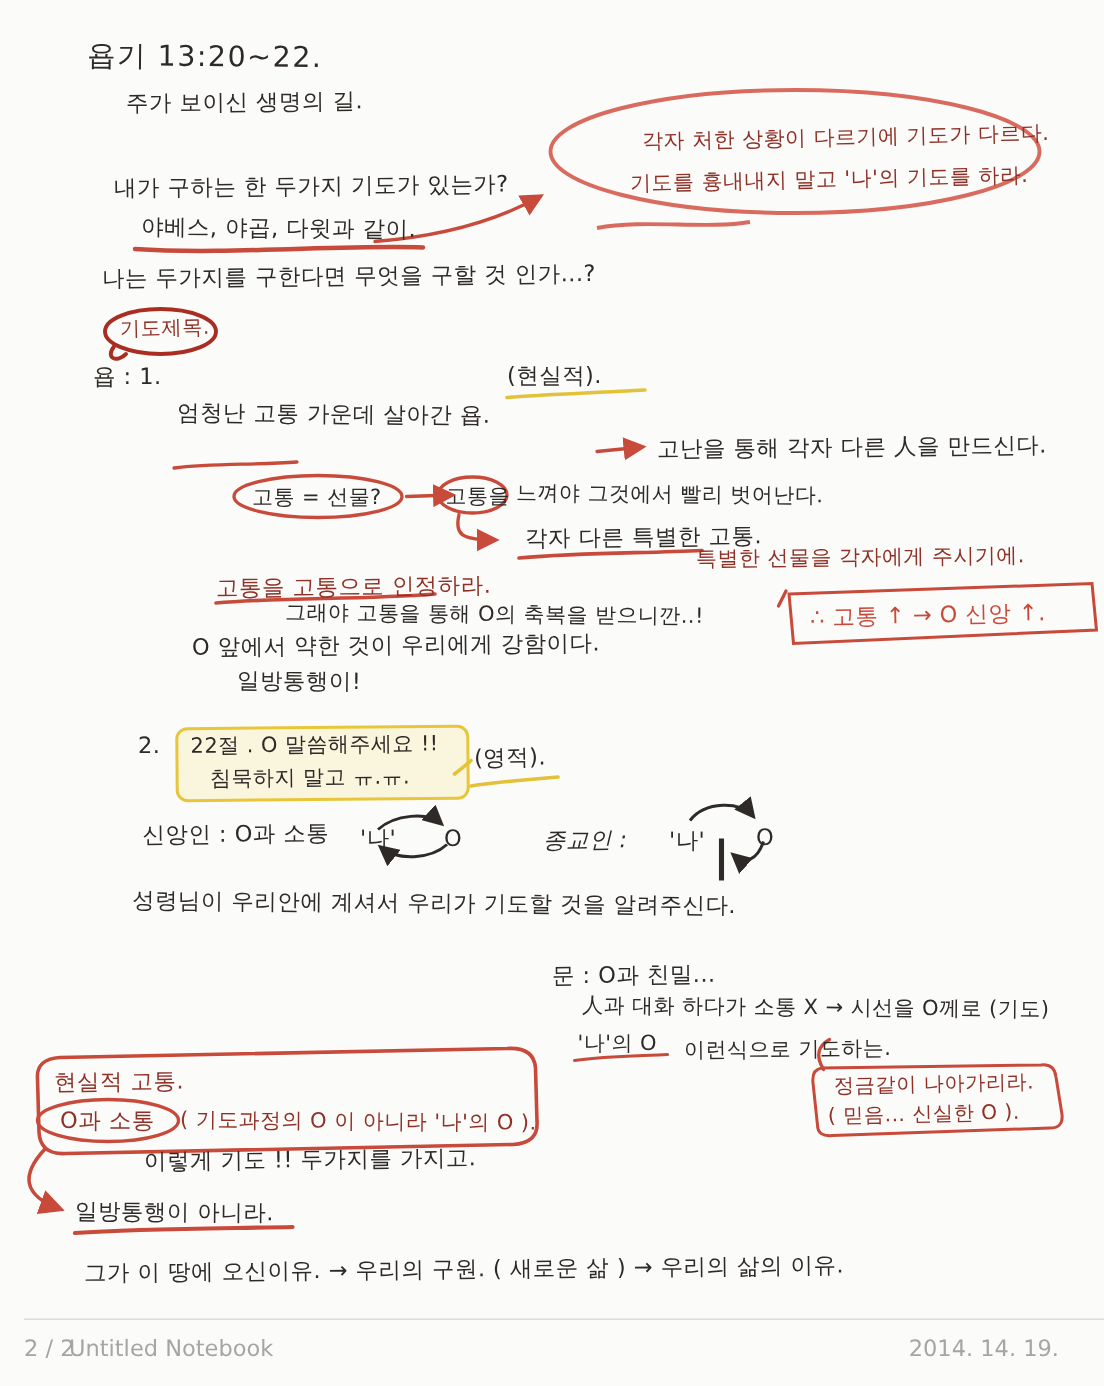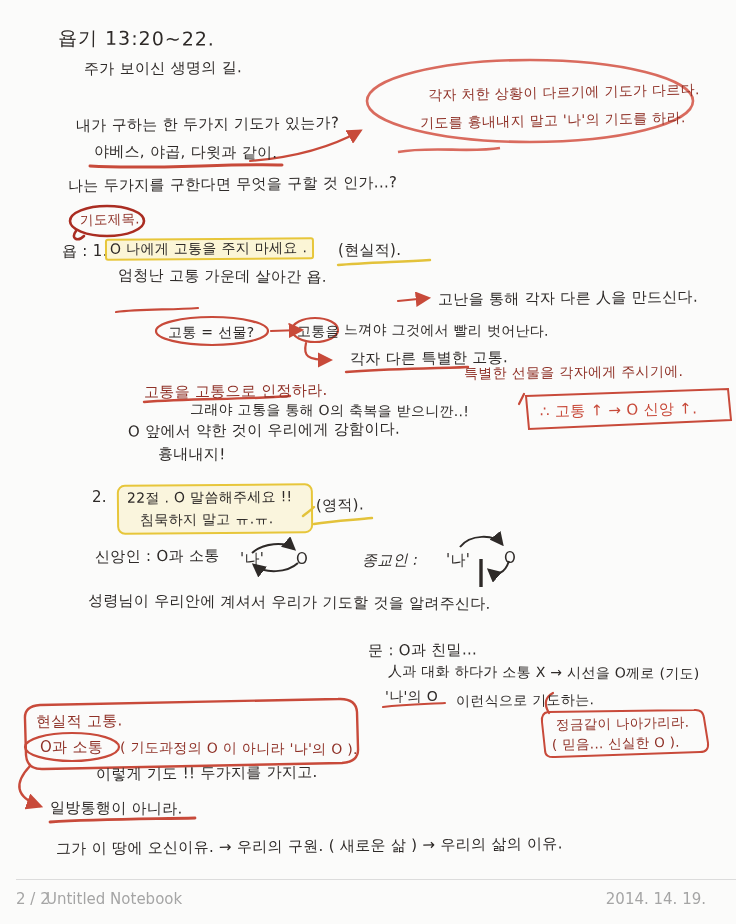--- a/index.html
+++ b/index.html
@@ -96,37 +96,36 @@
   <div class="hw txt ra" style="left:76px;top:116px;">내가 구하는 한 두가지 기도가 있는가?</div>
   <div class="hw txt rb" style="left:94px;top:144px;">야베스, 야곱, 다윗과 같이.</div>
   <div class="hw txt ra" style="left:68px;top:176px;">나는 두가지를 구한다면 무엇을 구할 것 인가...?</div>
 
   <div class="hw txt sm red rc" style="left:428px;top:84px;">각자 처한 상황이 다르기에 기도가 다르다.</div>
   <div class="hw txt sm red rc" style="left:420px;top:112px;">기도를 흉내내지 말고 '나'의 기도를 하라.</div>
 
   <div class="hw txt xs red rc" style="left:80px;top:212px;">기도제목.</div>
 
   <div class="hw txt" style="left:62px;top:243px;">욥 : 1.</div>
-  <div class="hw txt sm" style="left:105px;top:238px;"><span class="hl-y">O 나에게 고통을 주지 마세요 .</span></div>
   <div class="hw txt" style="left:338px;top:242px;">(현실적).</div>
   <div class="hw txt rb" style="left:118px;top:268px;">엄청난 고통 가운데 살아간 욥.</div>
 
   <div class="hw txt ra" style="left:438px;top:290px;">고난을 통해 각자 다른 人을 만드신다.</div>
 
   <div class="hw txt sm" style="left:168px;top:324px;">고통 = 선물?</div>
   <div class="hw txt sm" style="left:297px;top:323px;">고통을</div>
   <div class="hw txt sm rb" style="left:344px;top:322px;">느껴야 그것에서 빨리 벗어난다.</div>
   <div class="hw txt ra" style="left:350px;top:350px;">각자 다른 특별한 고통.</div>
   <div class="hw txt sm red ra" style="left:464px;top:364px;">특별한 선물을 각자에게 주시기에.</div>
 
   <div class="hw txt red ra" style="left:144px;top:383px;">고통을 고통으로 인정하라.</div>
   <div class="hw txt sm rb" style="left:190px;top:402px;">그래야 고통을 통해 O의 축복을 받으니깐..!</div>
   <div class="hw txt bred rc" style="left:540px;top:402px;">∴ 고통 ↑ → O 신앙 ↑.</div>
   <div class="hw txt ra" style="left:128px;top:422px;">O 앞에서 약한 것이 우리에게 강함이다.</div>
-  <div class="hw txt rb" style="left:158px;top:446px;">흉내내지!</div>
+  <div class="hw txt rb" style="left:158px;top:446px;">일방통행이!</div>
 
   <div class="hw txt" style="left:92px;top:489px;">2.</div>
   <div class="hw txt sm ra" style="left:127px;top:489px;">22절 . O 말씀해주세요 !!</div>
   <div class="hw txt sm ra" style="left:140px;top:511px;">침묵하지 말고 ㅠ.ㅠ.</div>
   <div class="hw txt rc" style="left:316px;top:497px;">(영적).</div>
 
   <div class="hw txt ra" style="left:95px;top:548px;">신앙인 : O과 소통</div>
   <div class="hw txt" style="left:240px;top:551px;">'나'</div>
   <div class="hw txt" style="left:296px;top:551px;">O</div>
   <div class="hw txt ra" style="left:362px;top:552px;font-style:italic;">종교인 :</div>

